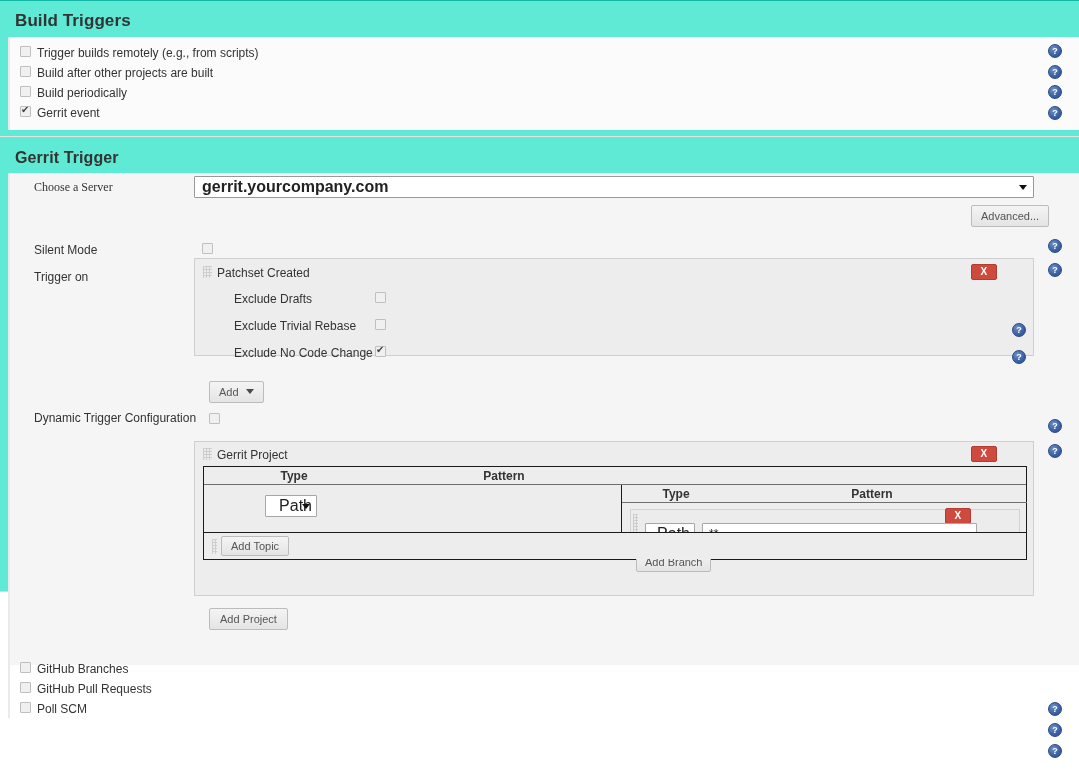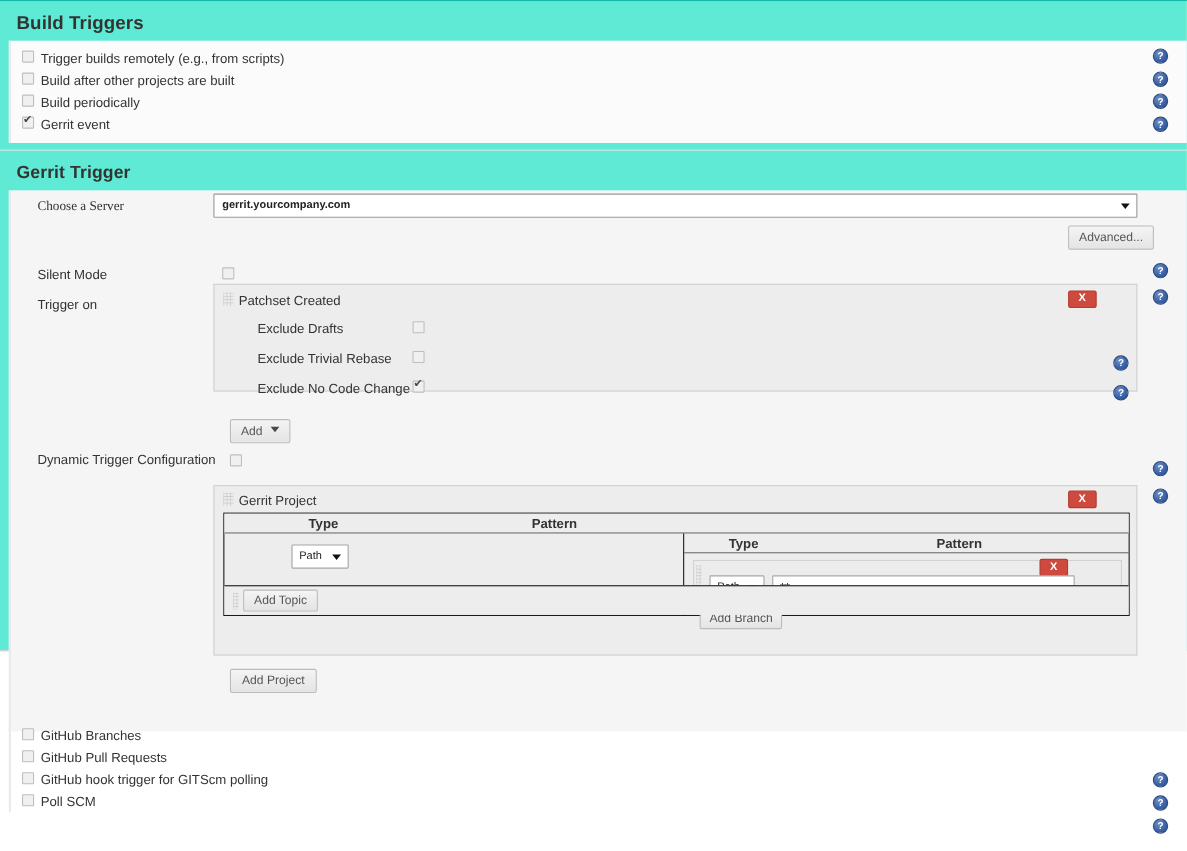--- a/index.html
+++ b/index.html
@@ -117,41 +117,42 @@
     color: #333;
   }
 
   
   .select {
     position: relative;
     background: #fff;
     border: 1px solid #999;
     height: 22px;
     line-height: 20px;
-    font-size: 10px;
+    font-size: 16px;
     font-weight: bold;
     color: #222;
     padding: 0 20px 0 7px;
     border-radius: 1px;
   }
   .select .caret {
     position: absolute;
     right: 6px; top: 50%;
     margin-top: -2px;
     width: 0; height: 0;
     border-left: 4px solid transparent;
     border-right: 4px solid transparent;
     border-top: 5px solid #111;
   }
   .select.small {
     font-weight: normal;
     height: 22px;
     line-height: 20px;
     padding: 0 4px 0 6px;
     border: 1px solid #a6a6a6;
+    text-align: right;
   }
 
   
   .btn {
     display: inline-block;
     background: linear-gradient(#fbfbfb, #ebebeb);
     border: 1px solid #bdbdbd;
     border-radius: 2px;
     font-size: 11px;
     color: #4a4a4a;
@@ -380,23 +381,20 @@
   <div class="help" style="left:1048px; top:443px;"></div>
 
   <div class="bottom-list" style="top:657px; width:1040px;">
     <div class="trigger-row">
       <span class="cb"></span><span class="lbl">GitHub Branches</span>
     </div>
     <div class="trigger-row">
       <span class="cb"></span><span class="lbl">GitHub Pull Requests</span>
     </div>
     <div class="trigger-row">
-      <span class="cb"></span><span class="lbl">GitHub hook trigger for GITScm polling</span>
-    </div>
-    <div class="trigger-row">
       <span class="cb"></span><span class="lbl">Poll SCM</span>
     </div>
   </div>
 
   <div class="help" style="left:1048px; top:701px;"></div>
   <div class="help" style="left:1048px; top:722px;"></div>
   <div class="help" style="left:1048px; top:743px;"></div>
 
 </div>
 

